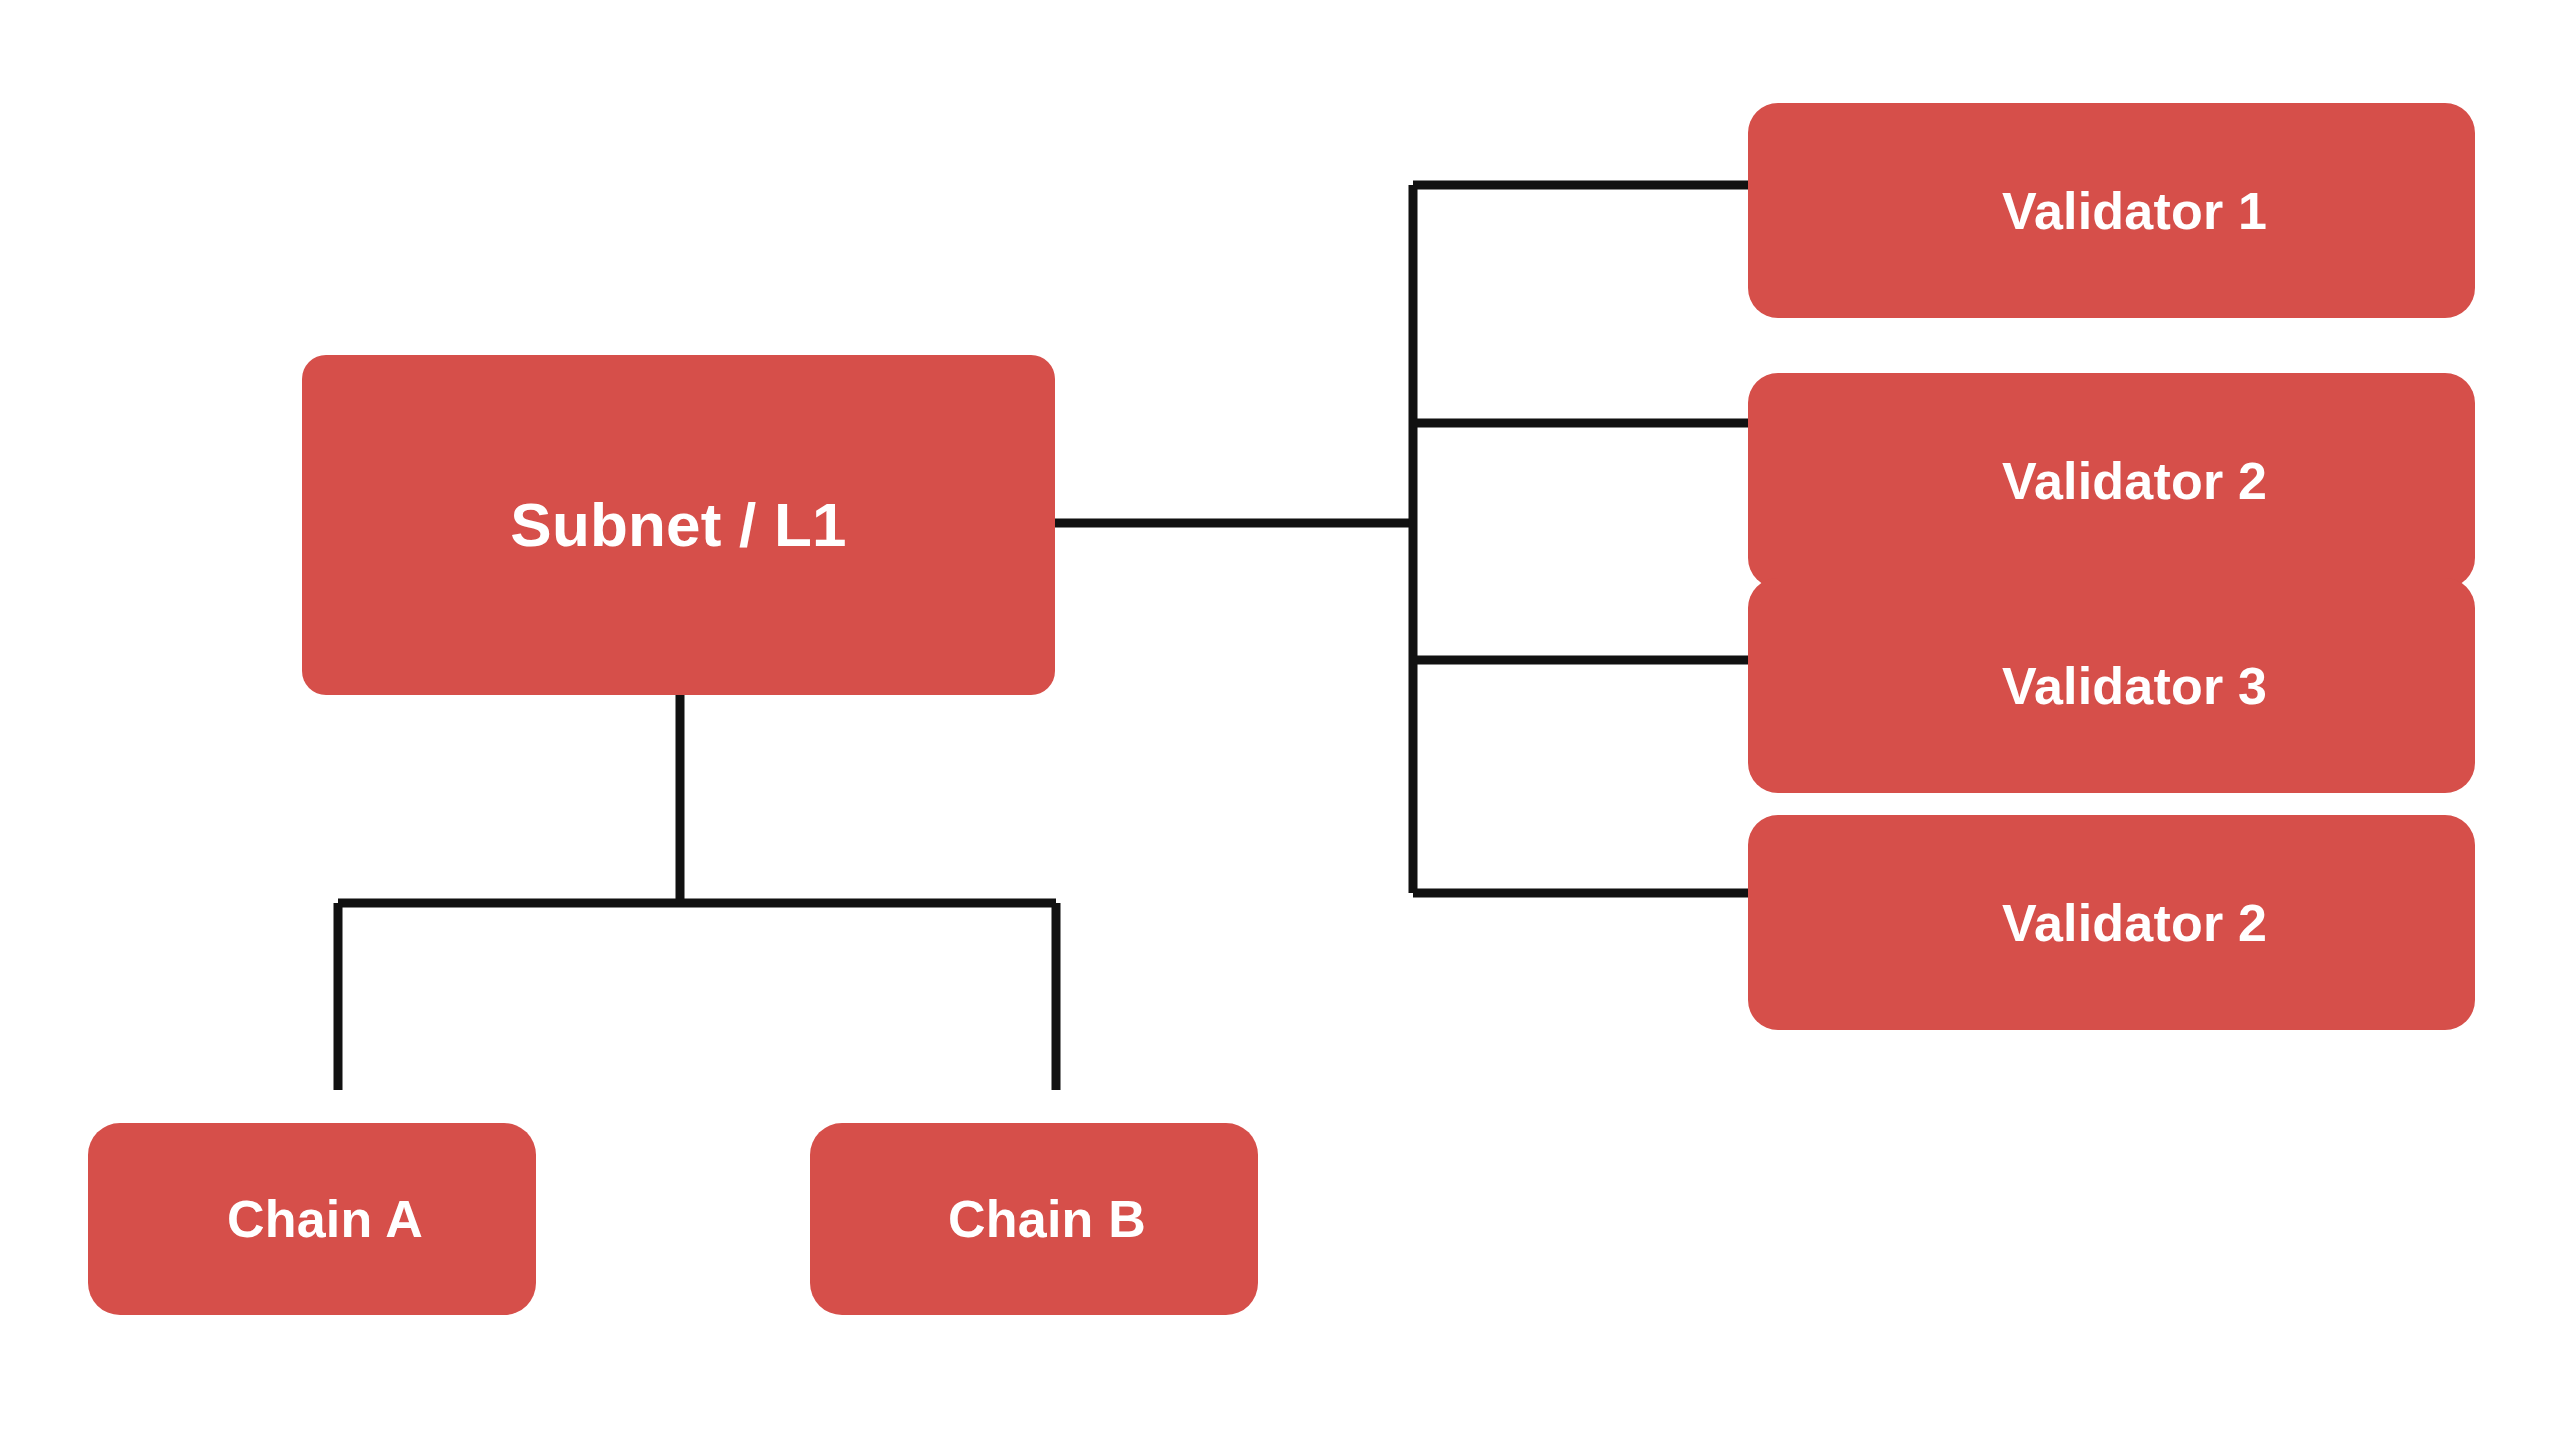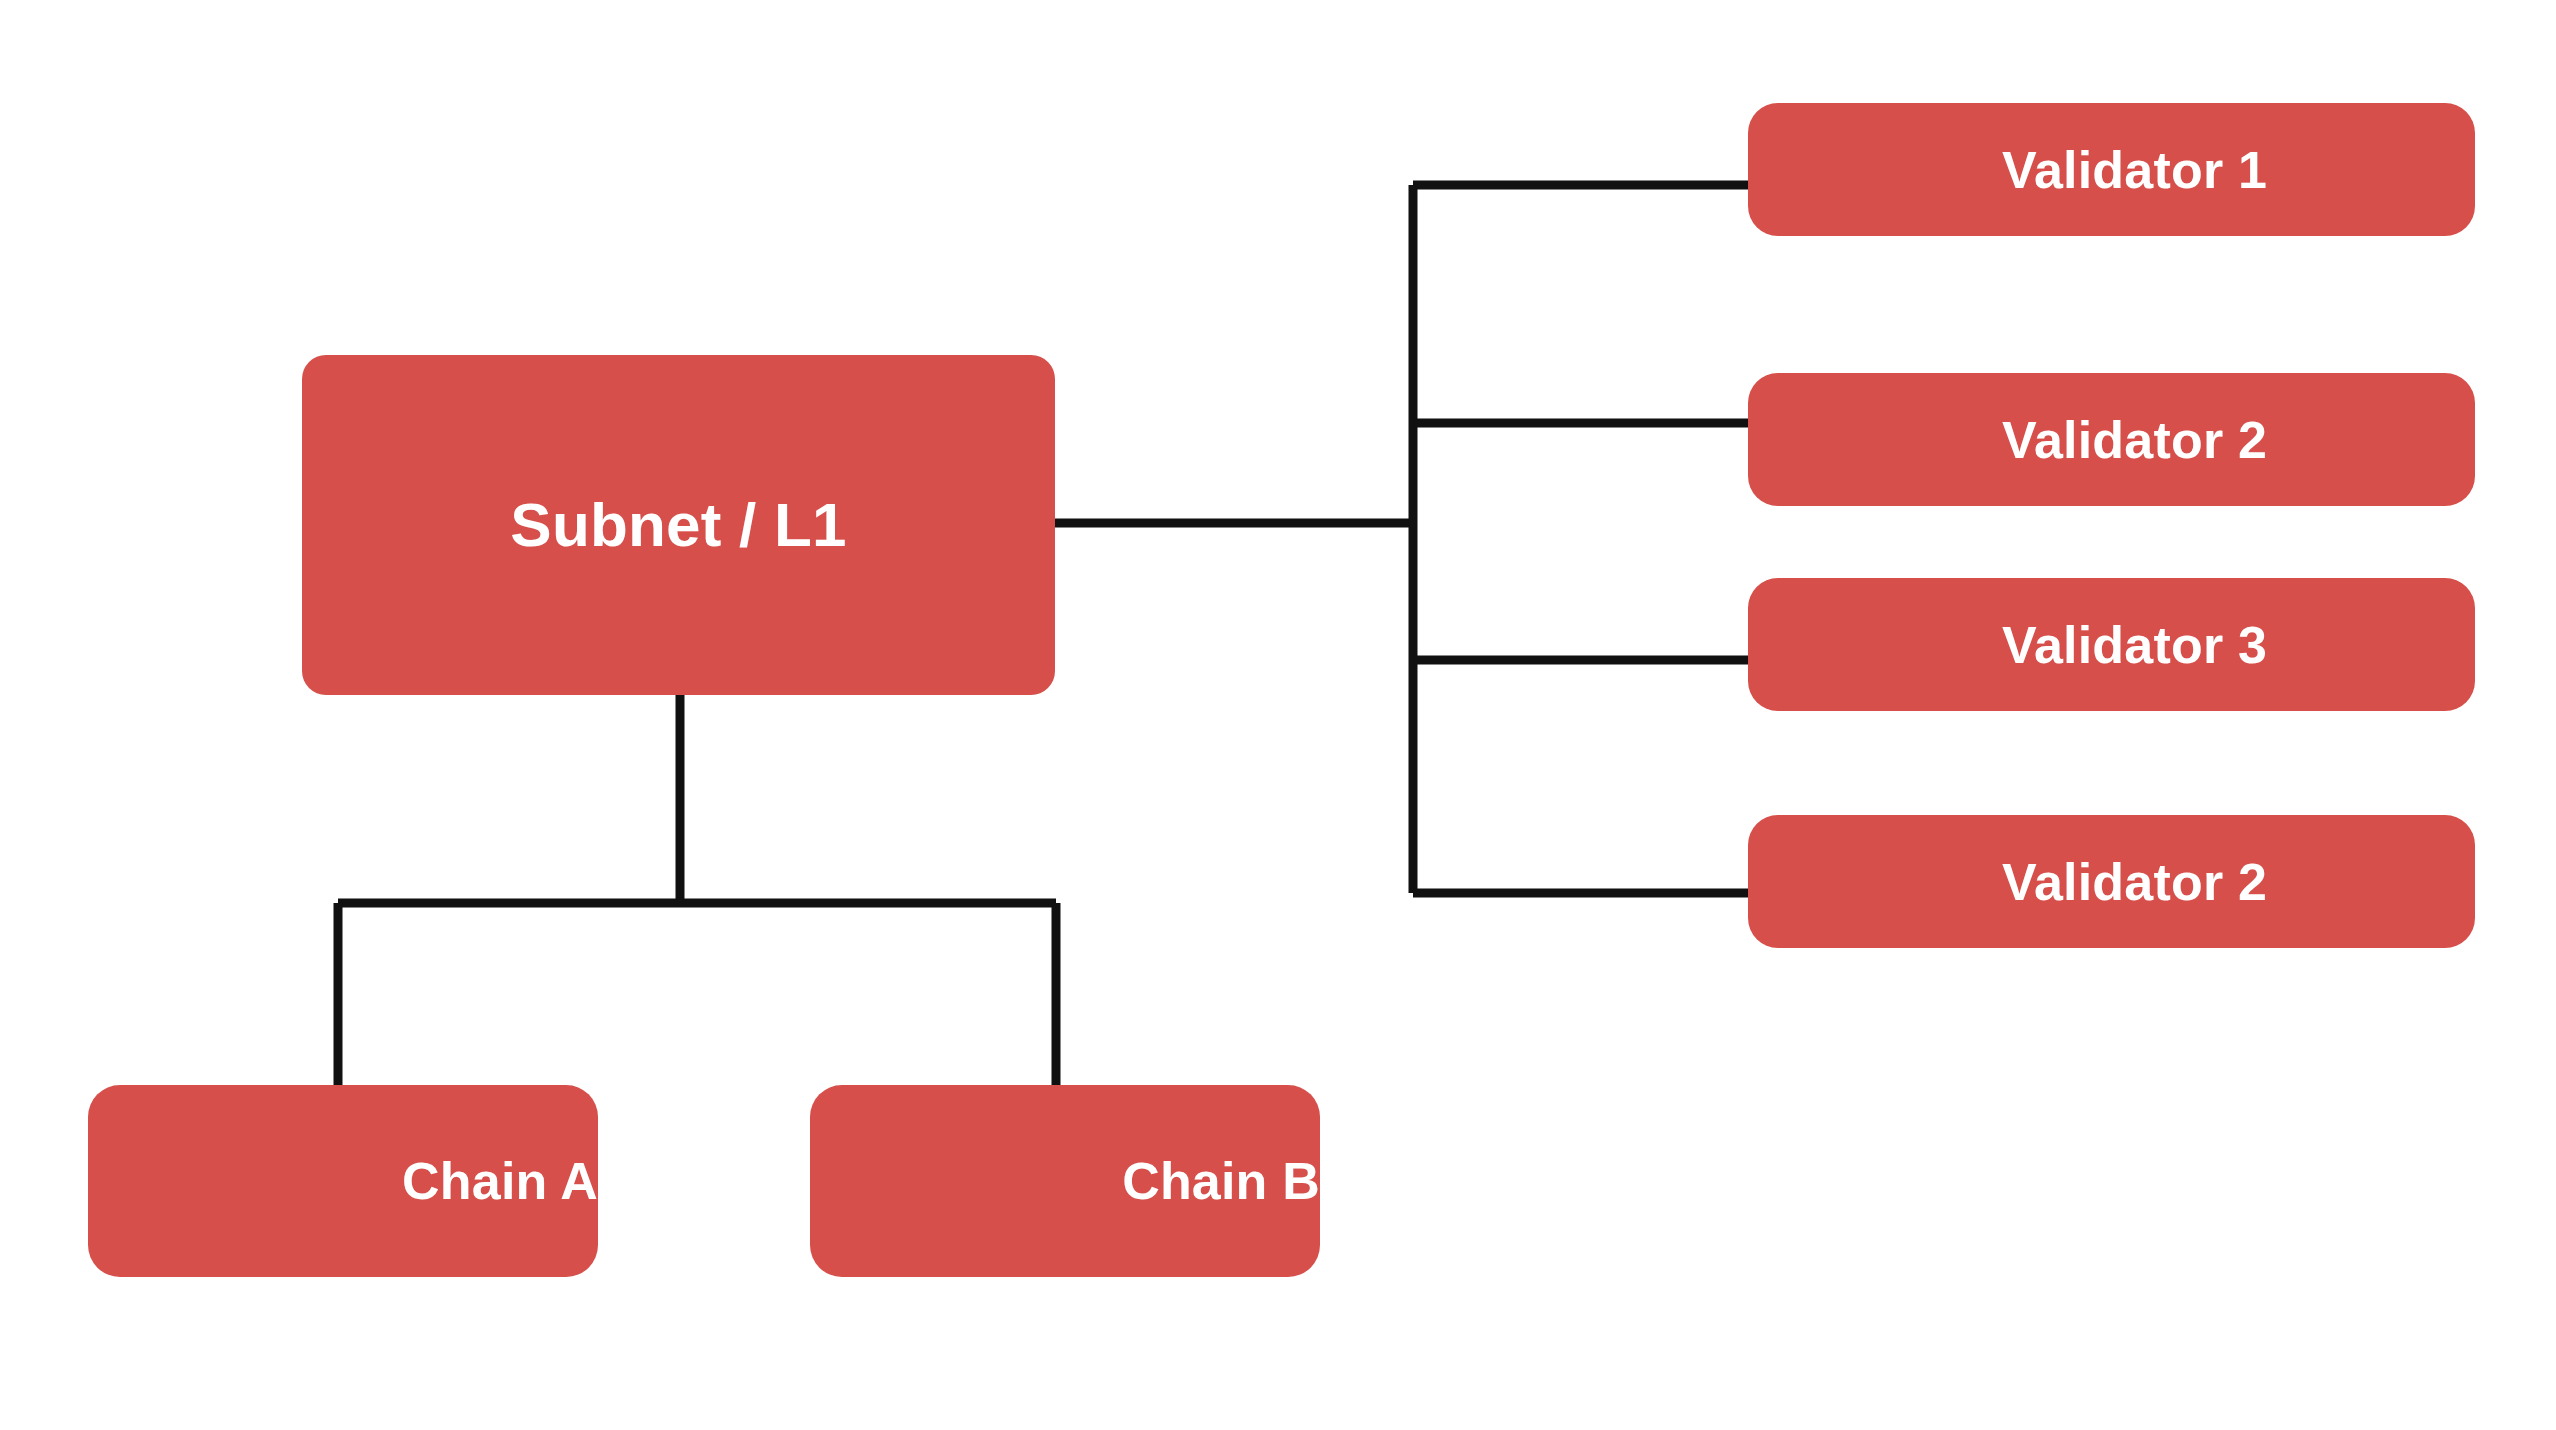--- a/index.html
+++ b/index.html
@@ -53,39 +53,39 @@
     width: 753px;
     height: 340px;
     border-radius: 24px;
     font-size: 62px;
   }
 
   
   .node-validator {
     left: 1748px;
     width: 727px;
-    height: 133px;
+    height: 215px;
     border-radius: 30px;
     font-size: 52px;
     justify-content: center;
     padding-left: 46px;
   }
   #node-validator-1 { top: 103px; }
   #node-validator-2 { top: 341px; margin-top: 32px; }
   #node-validator-3 { top: 578px; }
   #node-validator-4 { top: 815px; }
 
   
   .node-chain {
-    top: 1085px;
-    width: 510px;
+    top: 1123px;
+    width: 448px;
     height: 192px;
     border-radius: 32px;
     font-size: 52px;
-    justify-content: flex-end;
+    justify-content: center;
     padding-left: 26px;
   }
   #node-chain-a { left: 88px; }
   #node-chain-b { left: 810px; }
 </style>
 </head>
 <body>
 
 <div id="diagram-canvas">
 

